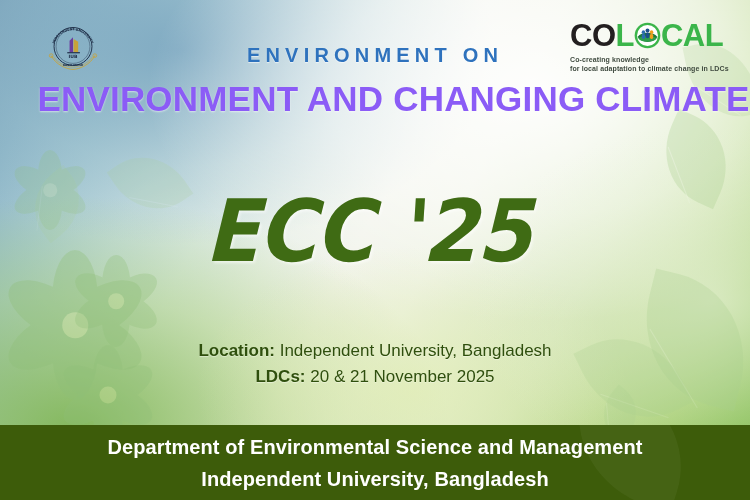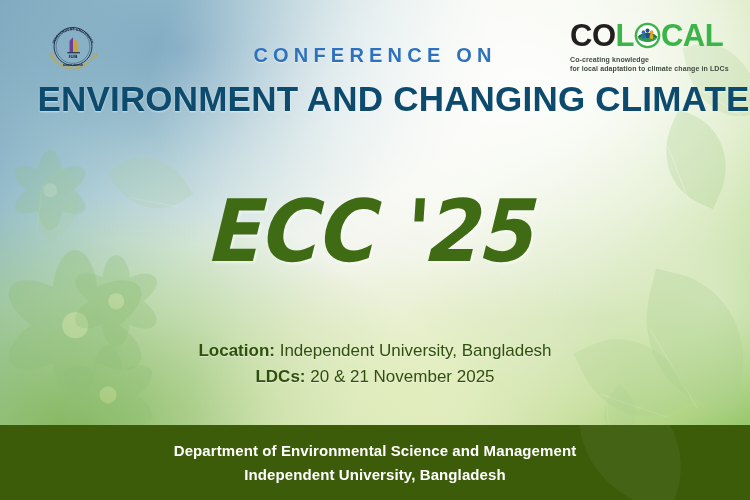--- a/index.html
+++ b/index.html
@@ -157,21 +157,21 @@
     font-weight: bold;
     letter-spacing: 5.2px;
     color: #2e72bd;
     text-shadow: 0 1px 1px rgba(255,255,255,0.6);
   }
   .title-main {
     margin-top: 12px;
     font-size: 35px;
     font-weight: bold;
     letter-spacing: 0.2px;
-    color: #0c4a6e;
+    color: #8b5cf6;
     text-shadow: 0 1px 2px rgba(255,255,255,0.55);
     margin-left: 37px;
   }
   .title-sub {
     margin-top: 10px;
     font-size: 26px;
     font-weight: bold;
     font-style: italic;
     color: #2360bb;
     text-shadow: 0 1px 2px rgba(255,255,255,0.55);
@@ -222,21 +222,21 @@
     background: #3d5c0a;
     color: #ffffff;
     display: flex;
     flex-direction: column;
     align-items: center;
     justify-content: center;
     text-align: center;
     overflow: hidden;
   }
   .footer-line {
-    font-size: 15px;
+    font-size: 20px;
     font-weight: bold;
     line-height: 1.6;
     letter-spacing: 0.1px;
     position: relative;
     z-index: 2;
   }
   .footer-leaf {
     position: absolute;
     right: 60px;
     top: -38px;
@@ -365,21 +365,21 @@
       </span>
       <span class="seg green">CAL</span>
     </div>
     <div class="colocal-tagline">
       <div>Co-creating knowledge</div>
       <div>for local adaptation to climate change in LDCs</div>
     </div>
   </div>
 
   <div class="headline-wrap">
-    <div class="eyebrow">CONFERENCE ON</div>
+    <div class="eyebrow">ENVIRONMENT ON</div>
     <div class="title-main">ENVIRONMENT AND CHANGING CLIMATE</div>
   </div>
 
   <div class="ecc-wrap">
     <span class="ecc-mark">ECC '25</span>
   </div>
 
   <div class="details">
     <div class="detail-line">
       <span class="lbl">Location:</span>

